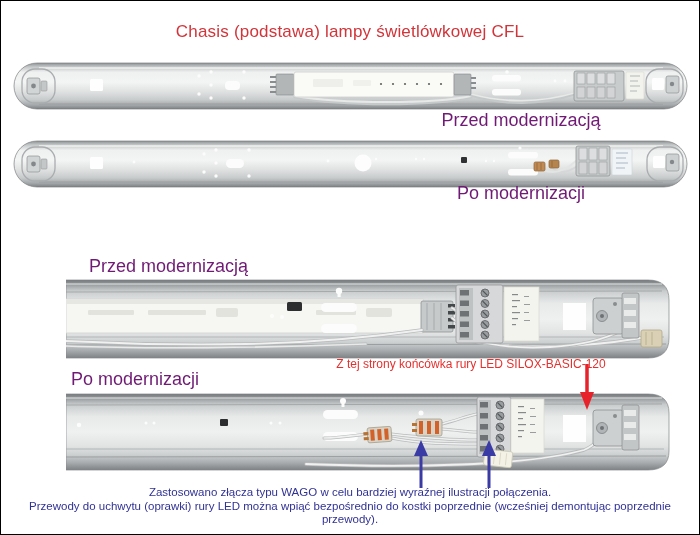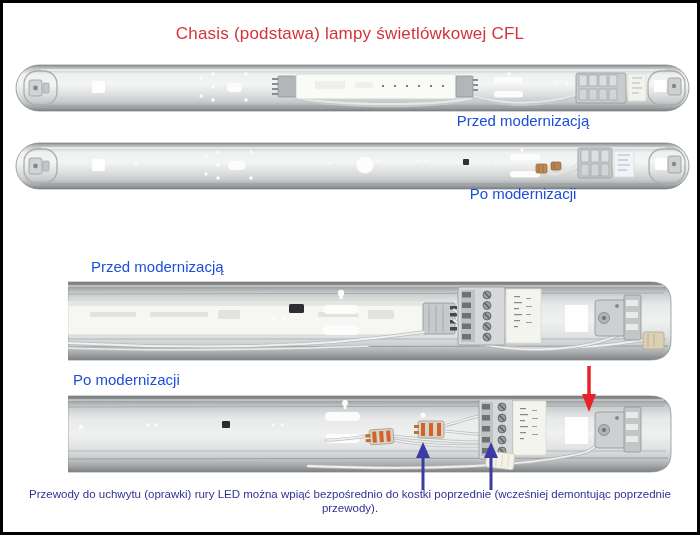--- a/index.html
+++ b/index.html
@@ -1,25 +1,25 @@
 <!DOCTYPE html>
 <html><head>
 <meta charset="utf-8">
 <style>
   html,body{margin:0;padding:0;background:#fff;}
   .page{
     position:relative;width:700px;height:535px;background:#ffffff;
-    border:3px solid #000000;box-sizing:border-box;overflow:hidden;
+    border:1px solid #000000;box-sizing:border-box;overflow:hidden;
     font-family:"Liberation Sans",sans-serif;
   }
   .title{
     position:absolute;top:21px;left:0;width:100%;text-align:center;
     color:#d23439;font-size:17px;letter-spacing:0.2px;
   }
-  .lbl{position:absolute;color:#1d4ed8;font-size:15px;white-space:nowrap;}
+  .lbl{position:absolute;color:#701a75;font-size:18px;white-space:nowrap;}
   .photo{position:absolute;}
   .arrow{position:absolute;z-index:6;}
   .note-red{
     position:absolute;left:320px;top:356px;width:300px;text-align:center;
     color:#e6302e;font-size:12px;line-height:14.5px;white-space:nowrap;z-index:5;
   }
   .note-navy{
     position:absolute;left:0;top:485px;width:100%;text-align:center;
     color:#313295;font-size:11.5px;line-height:13.5px;
   }
@@ -302,20 +302,21 @@
     <g>
       <rect x="575" y="52" width="21" height="17" rx="2" fill="#d9d0b5" stroke="#b3a987" stroke-width="0.8"></rect>
       <line x1="580" y1="54" x2="580" y2="67" stroke="#b3a987" stroke-width="0.8"></line>
       <line x1="586" y1="54" x2="586" y2="67" stroke="#b3a987" stroke-width="0.8"></line>
     </g>
   </svg>
 
   <div class="lbl" style="left:70px;top:368px">Po modernizacji</div>
 
   <div class="note-red">
+    <div>Z tej strony końcówka rury LED SILOX-BASIC-120</div>
   </div>
 
   <svg class="photo" style="left:65px;top:391px" width="625" height="80" viewBox="0 0 625 80" role="img">
     <path d="M0,2 L582,2 Q603,2 603,21 L603,59 Q603,78 582,78 L0,78 Z" fill="url(#gradPanel)" stroke="#838688" stroke-width="0.7"></path>
     <line x1="0" y1="6" x2="596" y2="6" stroke="#f6f7f7" stroke-width="1.2" opacity="0.8"></line>
     <line x1="0" y1="13" x2="596" y2="12" stroke="#8e9193" stroke-width="1" opacity="0.6"></line>
     <line x1="0" y1="57" x2="598" y2="57" stroke="#a3a6a8" stroke-width="1" opacity="0.7"></line>
     <line x1="0" y1="65" x2="600" y2="64" stroke="#8b8e90" stroke-width="1" opacity="0.7"></line>
     <g fill="#fcfcfc">
       <circle cx="13" cy="33" r="2.2"></circle>
@@ -417,16 +418,17 @@
   <svg class="arrow" style="left:412px;top:438px" width="16" height="50" viewBox="0 0 16 50">
     <polygon points="8,1 15,17 1,17" fill="#3b3ba6"></polygon>
     <line x1="8" y1="15" x2="8" y2="49" stroke="#3b3ba6" stroke-width="3"></line>
   </svg>
   <svg class="arrow" style="left:480px;top:438px" width="16" height="50" viewBox="0 0 16 50">
     <polygon points="8,1 15,17 1,17" fill="#3b3ba6"></polygon>
     <line x1="8" y1="15" x2="8" y2="49" stroke="#3b3ba6" stroke-width="3"></line>
   </svg>
 
   <div class="note-navy">
+    <div>Zastosowano złącza typu WAGO w celu bardziej wyraźnej ilustracji połączenia.</div>
     <div>Przewody do uchwytu (oprawki) rury LED można wpiąć bezpośrednio do kostki poprzednie (wcześniej demontując poprzednie przewody).</div>
   </div>
 
 </div>
 
 </body></html>

